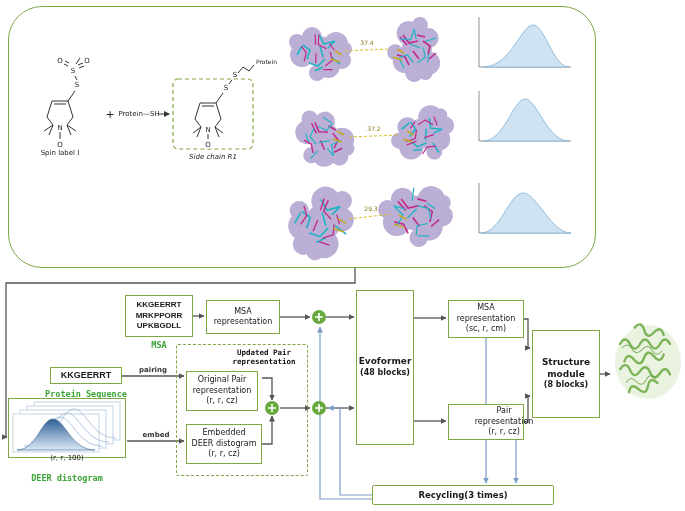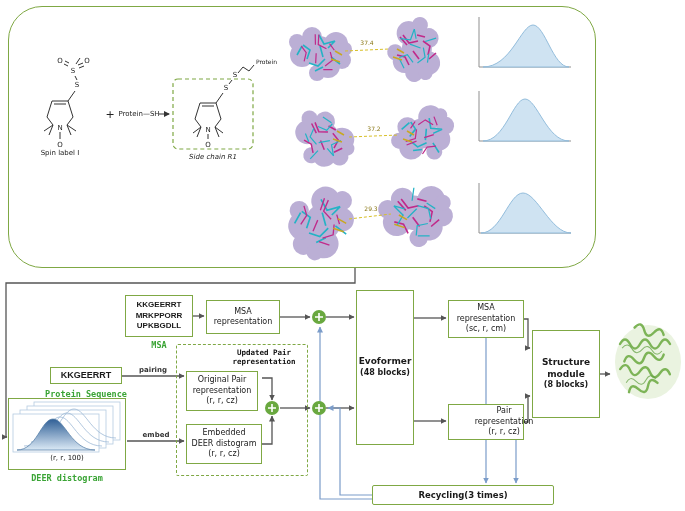--- a/index.html
+++ b/index.html
@@ -18,21 +18,21 @@
         font-size:8px;line-height:1.3;color:var(--ink);}
   .mono{font-family:Liberation Sans, sans-serif;text-align:center;}
   .b{font-weight:bold;}
   .glabel{position:absolute;z-index:3;color:var(--gtext);font-family:"DejaVu Sans Mono",monospace;
           font-weight:bold;font-size:8.5px;text-align:center;}
   .small-label{position:absolute;z-index:3;font-size:7px;color:#333;text-align:center;font-weight:bold;}
   .caption{position:absolute;font-size:7px;color:#222;text-align:center;}
   .dashedbox{position:absolute;z-index:2;border:1.3px dashed var(--green);border-radius:2px;}
   .dtitle{position:absolute;z-index:3;width:132px;text-align:center;font-family:"DejaVu Sans Mono",monospace;
           font-weight:bold;font-size:7.5px;color:#111;padding-left:44px;}
-  .thumb{position:absolute;z-index:3;left:8px;top:398px;width:118px;height:72px;border:1.4px solid var(--green);
+  .thumb{position:absolute;z-index:3;left:8px;top:398px;width:118px;height:60px;border:1.4px solid var(--green);
          background:#fff;display:flex;flex-direction:column;align-items:center;padding-top:2px;}
   .thumb .axis{font-size:7px;color:#111;margin-top:1px;}
   .pill{position:absolute;z-index:3;left:372px;top:485px;width:182px;height:20px;border:1.4px solid var(--green);
         border-radius:2px;background:#fff;display:flex;align-items:center;justify-content:center;
         font-weight:bold;font-size:8.5px;color:var(--ink);}
   .atom{font-size:7px;fill:#222;text-anchor:middle;}
   .dist{font-size:6px;fill:#8a7715;text-anchor:middle;}
   .rxn{font-size:7px;fill:#222;text-anchor:middle;}
 </style>
 </head>

